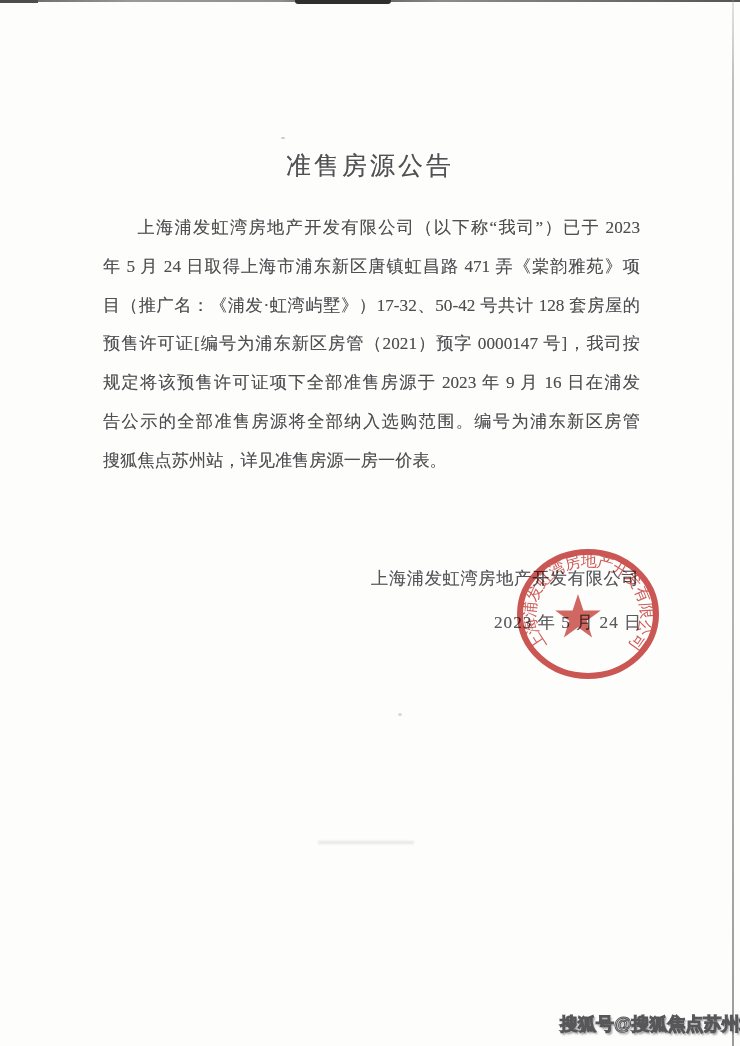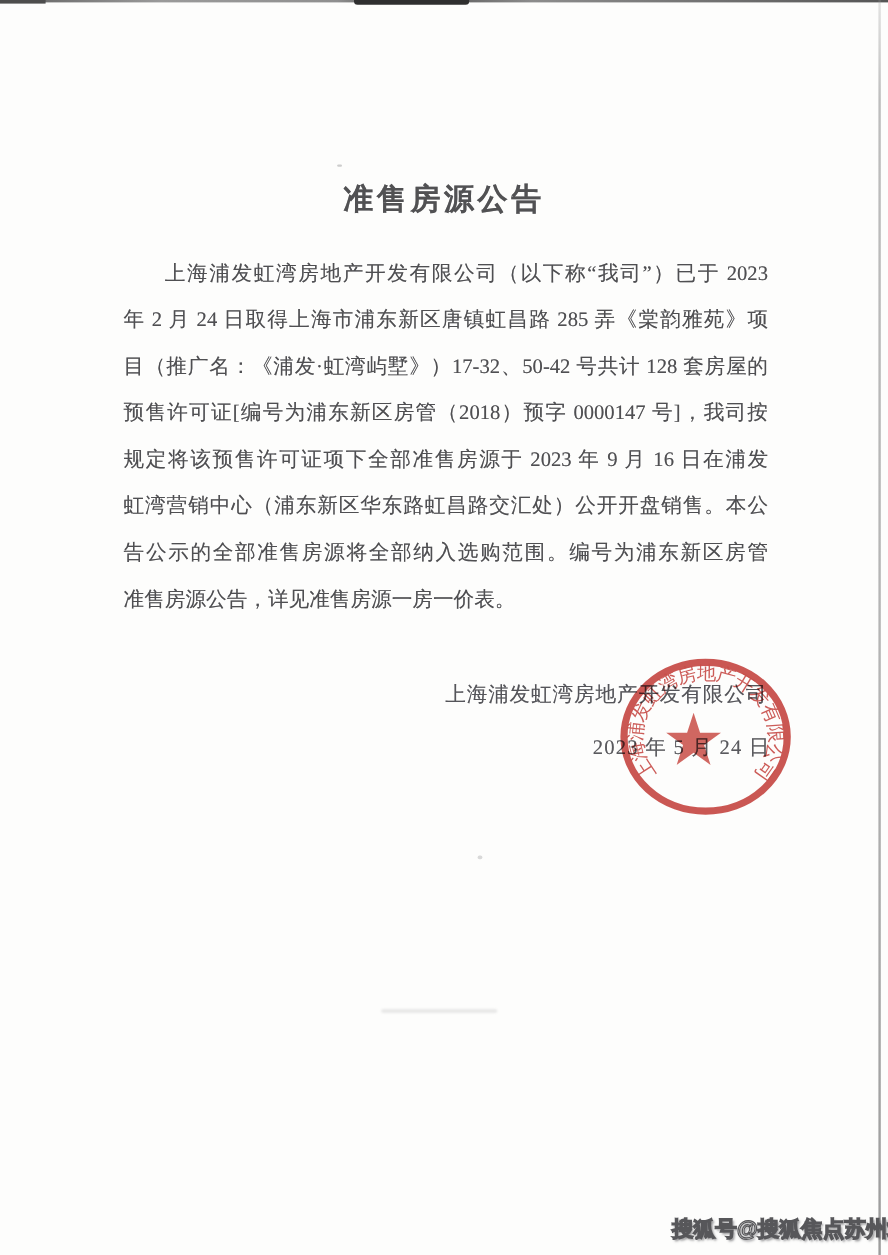--- a/index.html
+++ b/index.html
@@ -25,21 +25,21 @@
     background:linear-gradient(to bottom,rgba(150,150,150,.25) 0%,#bdbdbd 8%,#b3b3b3 55%,#9c9c9c 100%);
   }
   .speck-1{position:absolute;left:281px;top:137px;width:4px;height:2px;background:#cdcdcd;border-radius:2px;}
   .speck-2{position:absolute;left:398px;top:713px;width:4px;height:3px;background:#d9d9d9;border-radius:2px;}
   .streak-1{position:absolute;left:318px;top:841px;width:96px;height:3px;background:rgba(205,205,205,.45);filter:blur(1px);}
 
   
   .doc-title{
     position:absolute;top:132px;left:0;width:740px;
     text-align:center;font-size:25px;letter-spacing:3px;
-    color:#515153;font-weight:700;
+    color:#515153;font-weight:400;
     text-shadow:0 0 .5px rgba(90,90,95,.55);
   }
   .doc-body{
     position:absolute;left:103px;top:209px;width:537px;
     font-size:17.2px;color:#4f4f52;
     text-shadow:0 0 .5px rgba(95,95,100,.5);
   }
   .body-line{
     height:38.8px;line-height:38.8px;white-space:nowrap;
   }
@@ -83,27 +83,26 @@
 <div class="scan-top-left-dash"></div>
 <div class="scan-right-edge"></div>
 <div class="speck-1"></div>
 <div class="speck-2"></div>
 <div class="streak-1"></div>
 
 <h1 class="doc-title">准售房源公告</h1>
 
 <div class="doc-body">
   <div class="body-line just indent">上海浦发虹湾房地产开发有限公司（以下称“我司”）已于 2023</div>
-  <div class="body-line just">年 2 月 24 日取得上海市浦东新区唐镇虹昌路 285 弄《棠韵雅苑》项</div>
+  <div class="body-line just">年 5 月 24 日取得上海市浦东新区唐镇虹昌路 471 弄《棠韵雅苑》项</div>
   <div class="body-line just">目（推广名：《浦发·虹湾屿墅》）17-32、50-42 号共计 128 套房屋的</div>
-  <div class="body-line just">预售许可证[编号为浦东新区房管（2018）预字 0000147 号]，我司按</div>
+  <div class="body-line just">预售许可证[编号为浦东新区房管（2021）预字 0000147 号]，我司按</div>
   <div class="body-line just">规定将该预售许可证项下全部准售房源于 2023 年 9 月 16 日在浦发</div>
-  <div class="body-line just">虹湾营销中心（浦东新区华东路虹昌路交汇处）公开开盘销售。本公</div>
   <div class="body-line just">告公示的全部准售房源将全部纳入选购范围。编号为浦东新区房管</div>
-  <div class="body-line">准售房源公告，详见准售房源一房一价表。</div>
+  <div class="body-line">搜狐焦点苏州站，详见准售房源一房一价表。</div>
 </div>
 
 <div class="sig-company">上海浦发虹湾房地产开发有限公司</div>
 <div class="sig-date">2023 年 5 月 24 日</div>
 
 <svg class="seal-svg" viewBox="0 0 152 140" xmlns="http://www.w3.org/2000/svg">
   <defs>
     <path id="sealArc" d="M 35.4 100.9 A 53 48 0 1 1 116.6 100.9" fill="none"></path>
   </defs>
   <ellipse cx="76" cy="70" rx="68" ry="62" fill="none" stroke="#c5413d" stroke-width="6" stroke-opacity="0.95"></ellipse>

